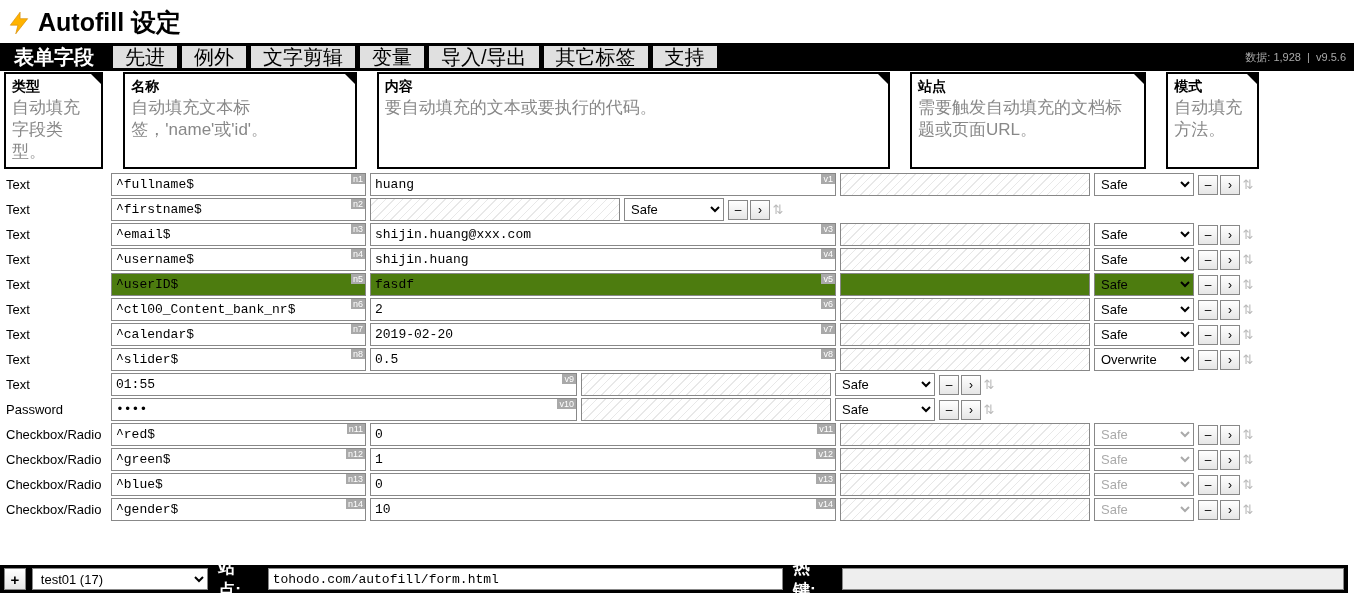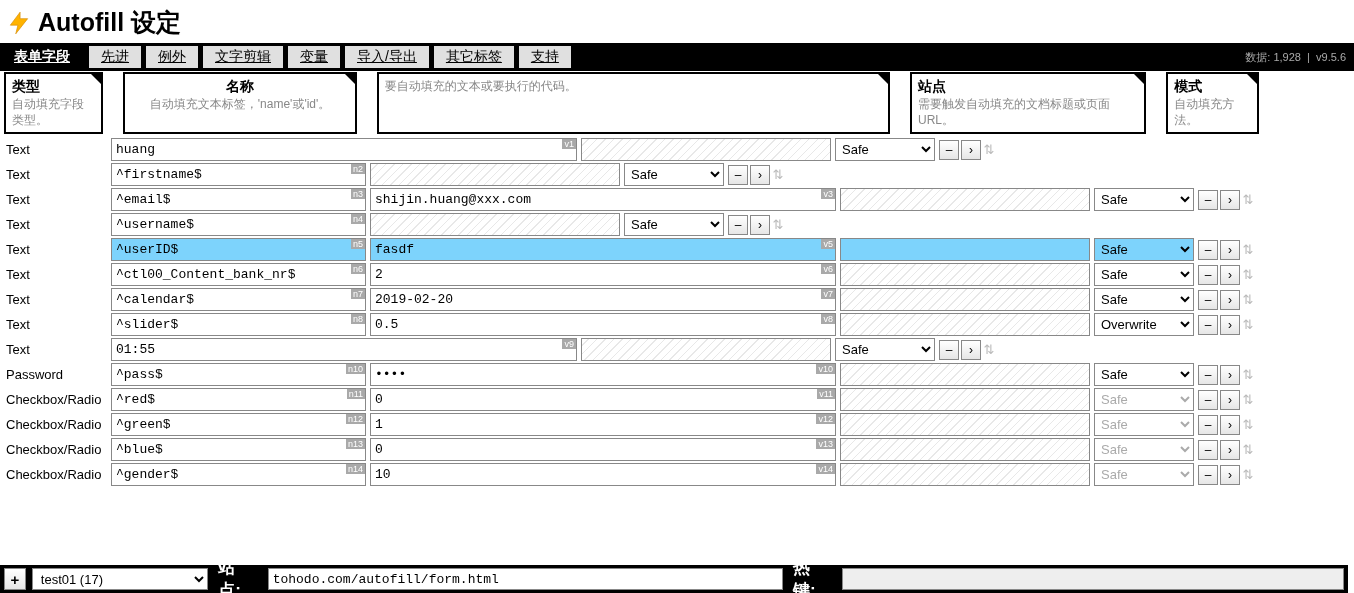--- a/index.html
+++ b/index.html
@@ -30,23 +30,22 @@
     display: flex; align-items: stretch;
     height: 28px;
     padding: 0;
   }
   .tab {
     color: #000;
     background: #e0e0e0;
     padding: 0 12px;
     margin: 3px 2px 3px 3px;
     display: flex; align-items: center;
-    font-size: 14px;
+    font-size: 20px;
     cursor: pointer;
-    text-decoration: underline;
   }
   .tab.active { background: #000; color: #fff; font-weight: bold; margin:0 2px 0 0; padding:0 14px;}
   .meta-right {
     margin-left: auto; color: #aaa; font-size: 11px;
     display: flex; align-items: center; padding-right: 8px;
   }
   .content-scroll {
     position: absolute;
     top: 68px; left: 0; right: 6px; bottom: 28px;
     overflow-y: scroll;
@@ -59,36 +58,36 @@
 
   .col-headers { display: flex; gap: 20px; margin-bottom: 4px; padding: 0 2px 0 0; }
   .col-head {
     border: 2px solid #000;
     position: relative;
     padding: 4px 6px 4px 6px;
     min-height: 56px;
     background: #fff;
   }
   .col-head .h-title { font-weight: bold; font-size: 14px; }
-  .col-head .h-sub { color: #888; font-size: 12px; line-height: 1.3; margin-top:1px;}
+  .col-head .h-sub { color: #888; font-size: 17px; line-height: 1.3; margin-top:1px;}
   .col-head .corner {
     position: absolute; top: -2px; right: -2px; width: 0; height: 0;
     border-top: 14px solid #000; border-left: 14px solid transparent;
   }
   .col-type  { width: 103px; }
-  .col-name  { width: 243px; text-align: center; }
+  .col-name  { width: 243px; }
   .col-value { width: 535px; }
   .col-site  { width: 246px; }
   .col-mode  { width: 96px; }
   .col-ctrl  { width: 70px; }
 
   .rows { }
   .row { display: flex; gap: 4px; height: 23px; margin-bottom: 2px; padding:0 2px 0 0;}
   .row.selected .cell-input, .row.selected .mode-select {
-      background: #7dd3fc;
+      background: #4d7c0f;
   }
   .row.selected .type-cell { font-weight: normal;}
   .type-cell {
     width: 103px; flex:none;
     display:flex; align-items:center;
     padding-left:2px;
     font-size: 13px;
     white-space: nowrap; overflow:hidden;
   }
   .name-wrap { width: 255px; flex:none; position:relative; }
@@ -204,39 +203,41 @@
       <div class="h-title">类型</div>
       <div class="h-sub">自动填充字段类型。</div>
       <div class="corner"></div>
     </div>
     <div class="col-head col-name">
       <div class="h-title">名称</div>
       <div class="h-sub">自动填充文本标签，'name'或'id'。</div>
       <div class="corner"></div>
     </div>
     <div class="col-head col-value">
+      <div class="h-title">内容</div>
       <div class="h-sub">要自动填充的文本或要执行的代码。</div>
       <div class="corner"></div>
     </div>
     <div class="col-head col-site">
       <div class="h-title">站点</div>
       <div class="h-sub">需要触发自动填充的文档标题或页面URL。</div>
       <div class="corner"></div>
     </div>
     <div class="col-head col-mode">
       <div class="h-title">模式</div>
       <div class="h-sub">自动填充方法。</div>
       <div class="corner"></div>
     </div>
     <div class="col-ctrl"></div>
   </div>
 
   <div class="rows" id="rows-mount">
       <div class="row">
         <div class="type-cell">Text</div>
+        <div class="name-wrap"><input class="cell-input" value="^fullname$" style=""><span class="badge">n1</span></div>
         <div class="value-wrap"><input class="cell-input" value="huang" style=""><span class="badge">v1</span></div>
         <div class="site-wrap"><input class="cell-input" value="" style=""></div>
         <div class="mode-wrap"><select class="mode-select"><option>Safe</option></select></div>
         <div class="ctrl-wrap">
           <div class="mini-btn">–</div>
           <div class="mini-btn">›</div>
           <div class="drag">⇅</div>
         </div>
       </div>
       <div class="row">
@@ -258,20 +259,21 @@
         <div class="mode-wrap"><select class="mode-select"><option>Safe</option></select></div>
         <div class="ctrl-wrap">
           <div class="mini-btn">–</div>
           <div class="mini-btn">›</div>
           <div class="drag">⇅</div>
         </div>
       </div>
       <div class="row">
         <div class="type-cell">Text</div>
         <div class="name-wrap"><input class="cell-input" value="^username$" style=""><span class="badge">n4</span></div>
+        <div class="value-wrap"><input class="cell-input" value="shijin.huang" style=""><span class="badge">v4</span></div>
         <div class="site-wrap"><input class="cell-input" value="" style=""></div>
         <div class="mode-wrap"><select class="mode-select"><option>Safe</option></select></div>
         <div class="ctrl-wrap">
           <div class="mini-btn">–</div>
           <div class="mini-btn">›</div>
           <div class="drag">⇅</div>
         </div>
       </div>
       <div class="row selected">
         <div class="type-cell">Text</div>
@@ -327,21 +329,20 @@
         <div class="site-wrap"><input class="cell-input" value="" style=""></div>
         <div class="mode-wrap"><select class="mode-select"><option>Safe</option></select></div>
         <div class="ctrl-wrap">
           <div class="mini-btn">–</div>
           <div class="mini-btn">›</div>
           <div class="drag">⇅</div>
         </div>
       </div>
       <div class="row">
         <div class="type-cell">Password</div>
-        <div class="name-wrap"><input class="cell-input" value="^pass$" style=""><span class="badge">n10</span></div>
         <div class="value-wrap"><input class="cell-input" value="••••" style=""><span class="badge">v10</span></div>
         <div class="site-wrap"><input class="cell-input" value="" style=""></div>
         <div class="mode-wrap"><select class="mode-select"><option>Safe</option></select></div>
         <div class="ctrl-wrap">
           <div class="mini-btn">–</div>
           <div class="mini-btn">›</div>
           <div class="drag">⇅</div>
         </div>
       </div>
       <div class="row disabled">

